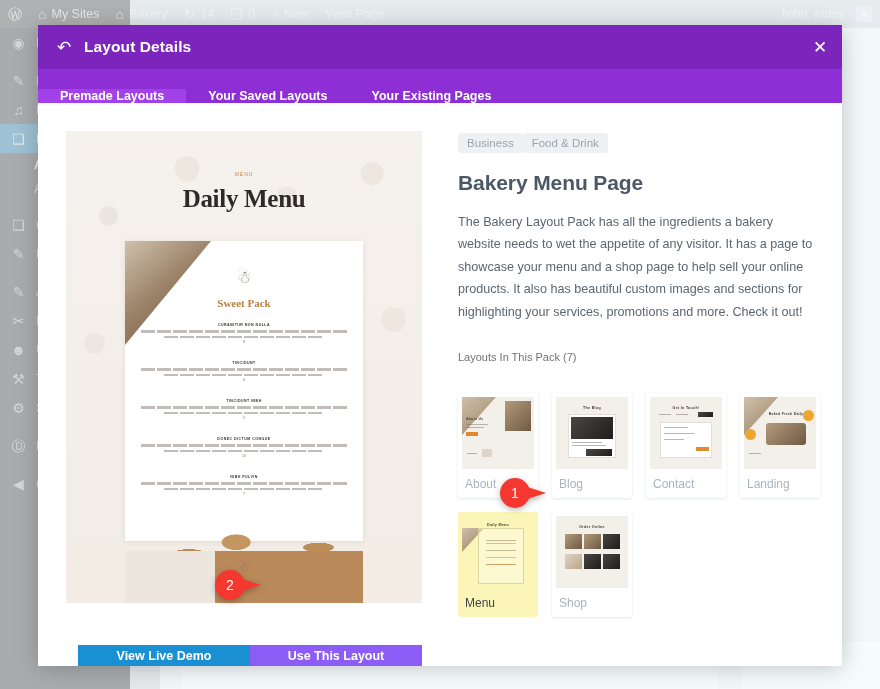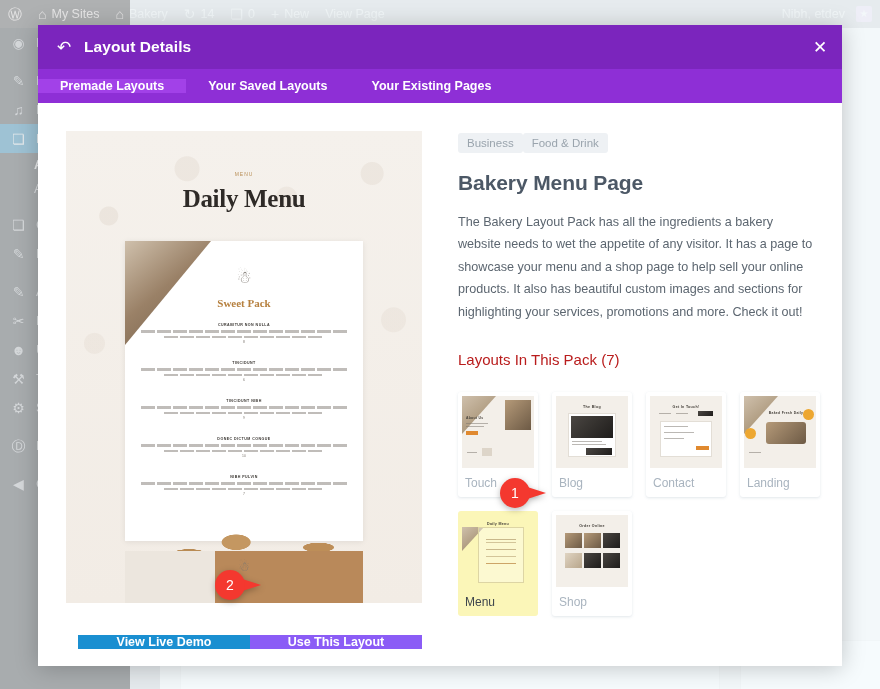--- a/index.html
+++ b/index.html
@@ -95,21 +95,21 @@
     margin-left: 10px; color: #fff; font-size: 15.5px; font-weight: bold;
     letter-spacing: .1px;
   }
   #close-btn {
     position: absolute; right: 0; top: 0; width: 44px; height: 44px;
     display: flex; align-items: center; justify-content: center;
     color: #fff; font-size: 17px; cursor: pointer;
   }
   #tabs {
     height: 34px; flex: 0 0 34px; background: #8e2fd6;
-    display: flex; align-items: center;
+    display: flex; align-items: flex-end;
   }
   .tab {
     display: flex; align-items: center; padding: 0 22px;
     color: #fff; font-size: 12.5px; font-weight: bold; cursor: pointer;
     white-space: nowrap;
   }
   .tab.active { background: #a241e8; }
 
   #modal-body {
     flex: 1; display: flex; background: #fff;
@@ -189,22 +189,22 @@
   #pv-band {
     position: absolute; left: 59px; top: 420px; width: 238px; height: 52px;
     background: linear-gradient(90deg,#ece6de 0 38%, #b9895a 38% 100%);
   }
   #pv-band-cup {
     position: absolute; left: 0; right: 0; top: 8px; text-align: center;
     font-size: 13px; color: #7d776f;
   }
 
   #preview-actions {
-    position: absolute; left: 12px; right: 0; bottom: 0; height: 48px;
-    display: flex; z-index: 3; align-items: center;
+    position: absolute; left: 12px; right: 0; bottom: 0; height: 21px;
+    display: flex; z-index: 3;
   }
   #btn-demo {
     flex: 1; background: #1a8fd1; color: #fff;
     display: flex; align-items: center; justify-content: center;
     font-size: 12.5px; font-weight: bold; cursor: pointer;
   }
   #btn-use {
     flex: 1; background: #8b5cf6; color: #fff;
     display: flex; align-items: center; justify-content: center;
     font-size: 12.5px; font-weight: bold; cursor: pointer;
@@ -219,22 +219,22 @@
   }
   #pack-title {
     font-size: 21px; color: #4c5866; font-weight: bold;
     margin-bottom: 16px; letter-spacing: -.1px;
   }
   #pack-desc {
     font-size: 12.6px; line-height: 1.78; color: #5c6670;
     max-width: 368px;
   }
   #layouts-head {
-    margin-top: 28px; margin-bottom: 24px;
-    font-size: 15px; color: #b91c1c;
+    margin-top: 28px; margin-bottom: 30px;
+    font-size: 11px; color: #737373;
   }
   #layout-grid {
     display: grid; grid-template-columns: repeat(4, 80px);
     gap: 14px 14px;
   }
   .lay-card {
     width: 80px; height: 105px; background: #fff;
     border-radius: 3px;
     box-shadow: 0 1px 3px rgba(120,140,160,.22);
     display: flex; flex-direction: column; overflow: hidden; cursor: pointer;
@@ -499,21 +499,21 @@
           <div class="lay-thumb">
             <div class="t-corner"></div>
             <div class="t-head" style="top:20px; left:4px; right:40px; text-align:left; font-size:3.4px;">About Us</div>
             <div class="t-line" style="top:27px; left:4px; width:22px;"></div>
             <div class="t-line" style="top:30px; left:4px; width:18px;"></div>
             <div class="t-btn" style="top:35px; left:4px; width:12px;"></div>
             <div class="t-img" style="top:4px; right:3px; width:26px; height:30px;"></div>
             <div class="t-line" style="top:56px; left:5px; width:10px;"></div>
             <div class="t-img" style="top:52px; left:20px; width:10px; height:8px; background:#ddd5c9;"></div>
           </div>
-          <div class="lay-name">Touch</div>
+          <div class="lay-name">About</div>
         </div>
 
         <div class="lay-card">
           <div class="lay-thumb">
             <div class="t-head" style="top:9px;">The Blog</div>
             <div class="t-box" style="left:12px; top:17px; width:48px; height:44px;"></div>
             <div class="t-dark" style="left:15px; top:20px; width:42px; height:22px;"></div>
             <div class="t-line" style="top:45px; left:16px; width:30px;"></div>
             <div class="t-line" style="top:48px; left:16px; width:34px;"></div>
             <div class="t-dark" style="left:30px; top:52px; width:26px; height:7px;"></div>

